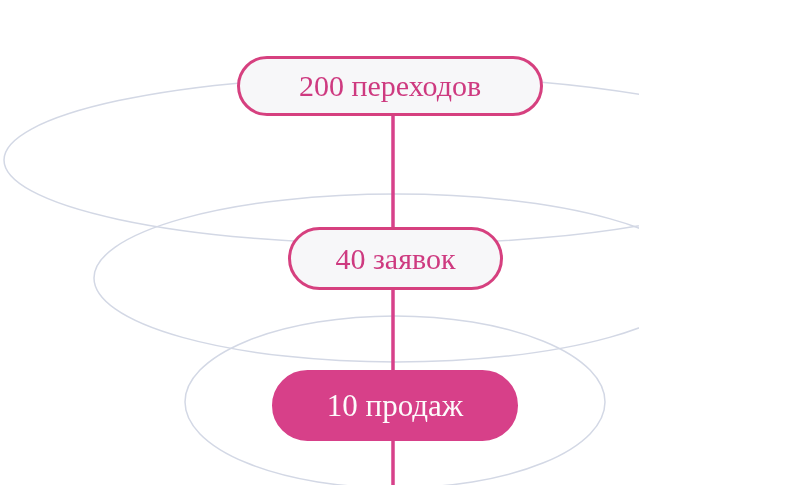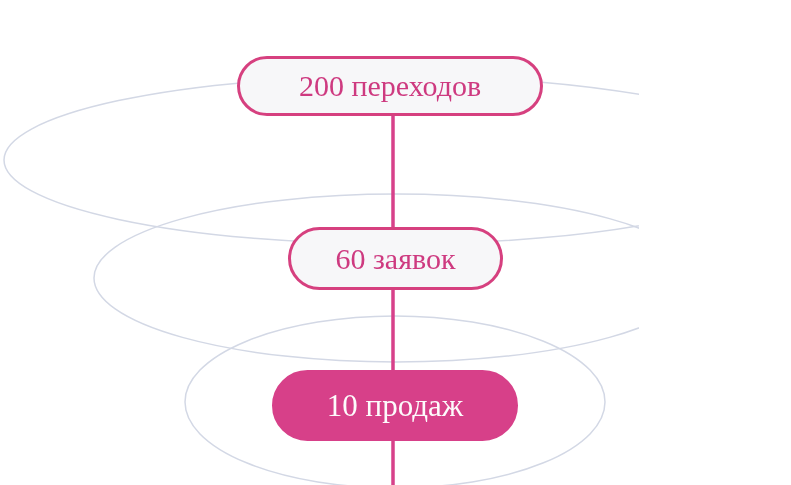--- a/index.html
+++ b/index.html
@@ -60,20 +60,20 @@
     <line x1="393" y1="240" x2="393" y2="326" stroke="#d7418a" stroke-width="3.5"></line>
     <line x1="393" y1="390" x2="393" y2="479" stroke="#d7418a" stroke-width="3.5"></line>
     <polyline points="376,464 393,481 410,464" fill="none" stroke="#d7418a" stroke-width="4" stroke-linecap="round" stroke-linejoin="round"></polyline>
   </svg>
 
   <div class="pill pill-1">
     <span>200 переходов</span>
   </div>
 
   <div class="pill pill-2">
-    <span>60 заявок</span>
+    <span>40 заявок</span>
   </div>
 
   <div class="pill pill-3">
     <span>10 продаж</span>
   </div>
 
 </div>
 
 </body></html>

